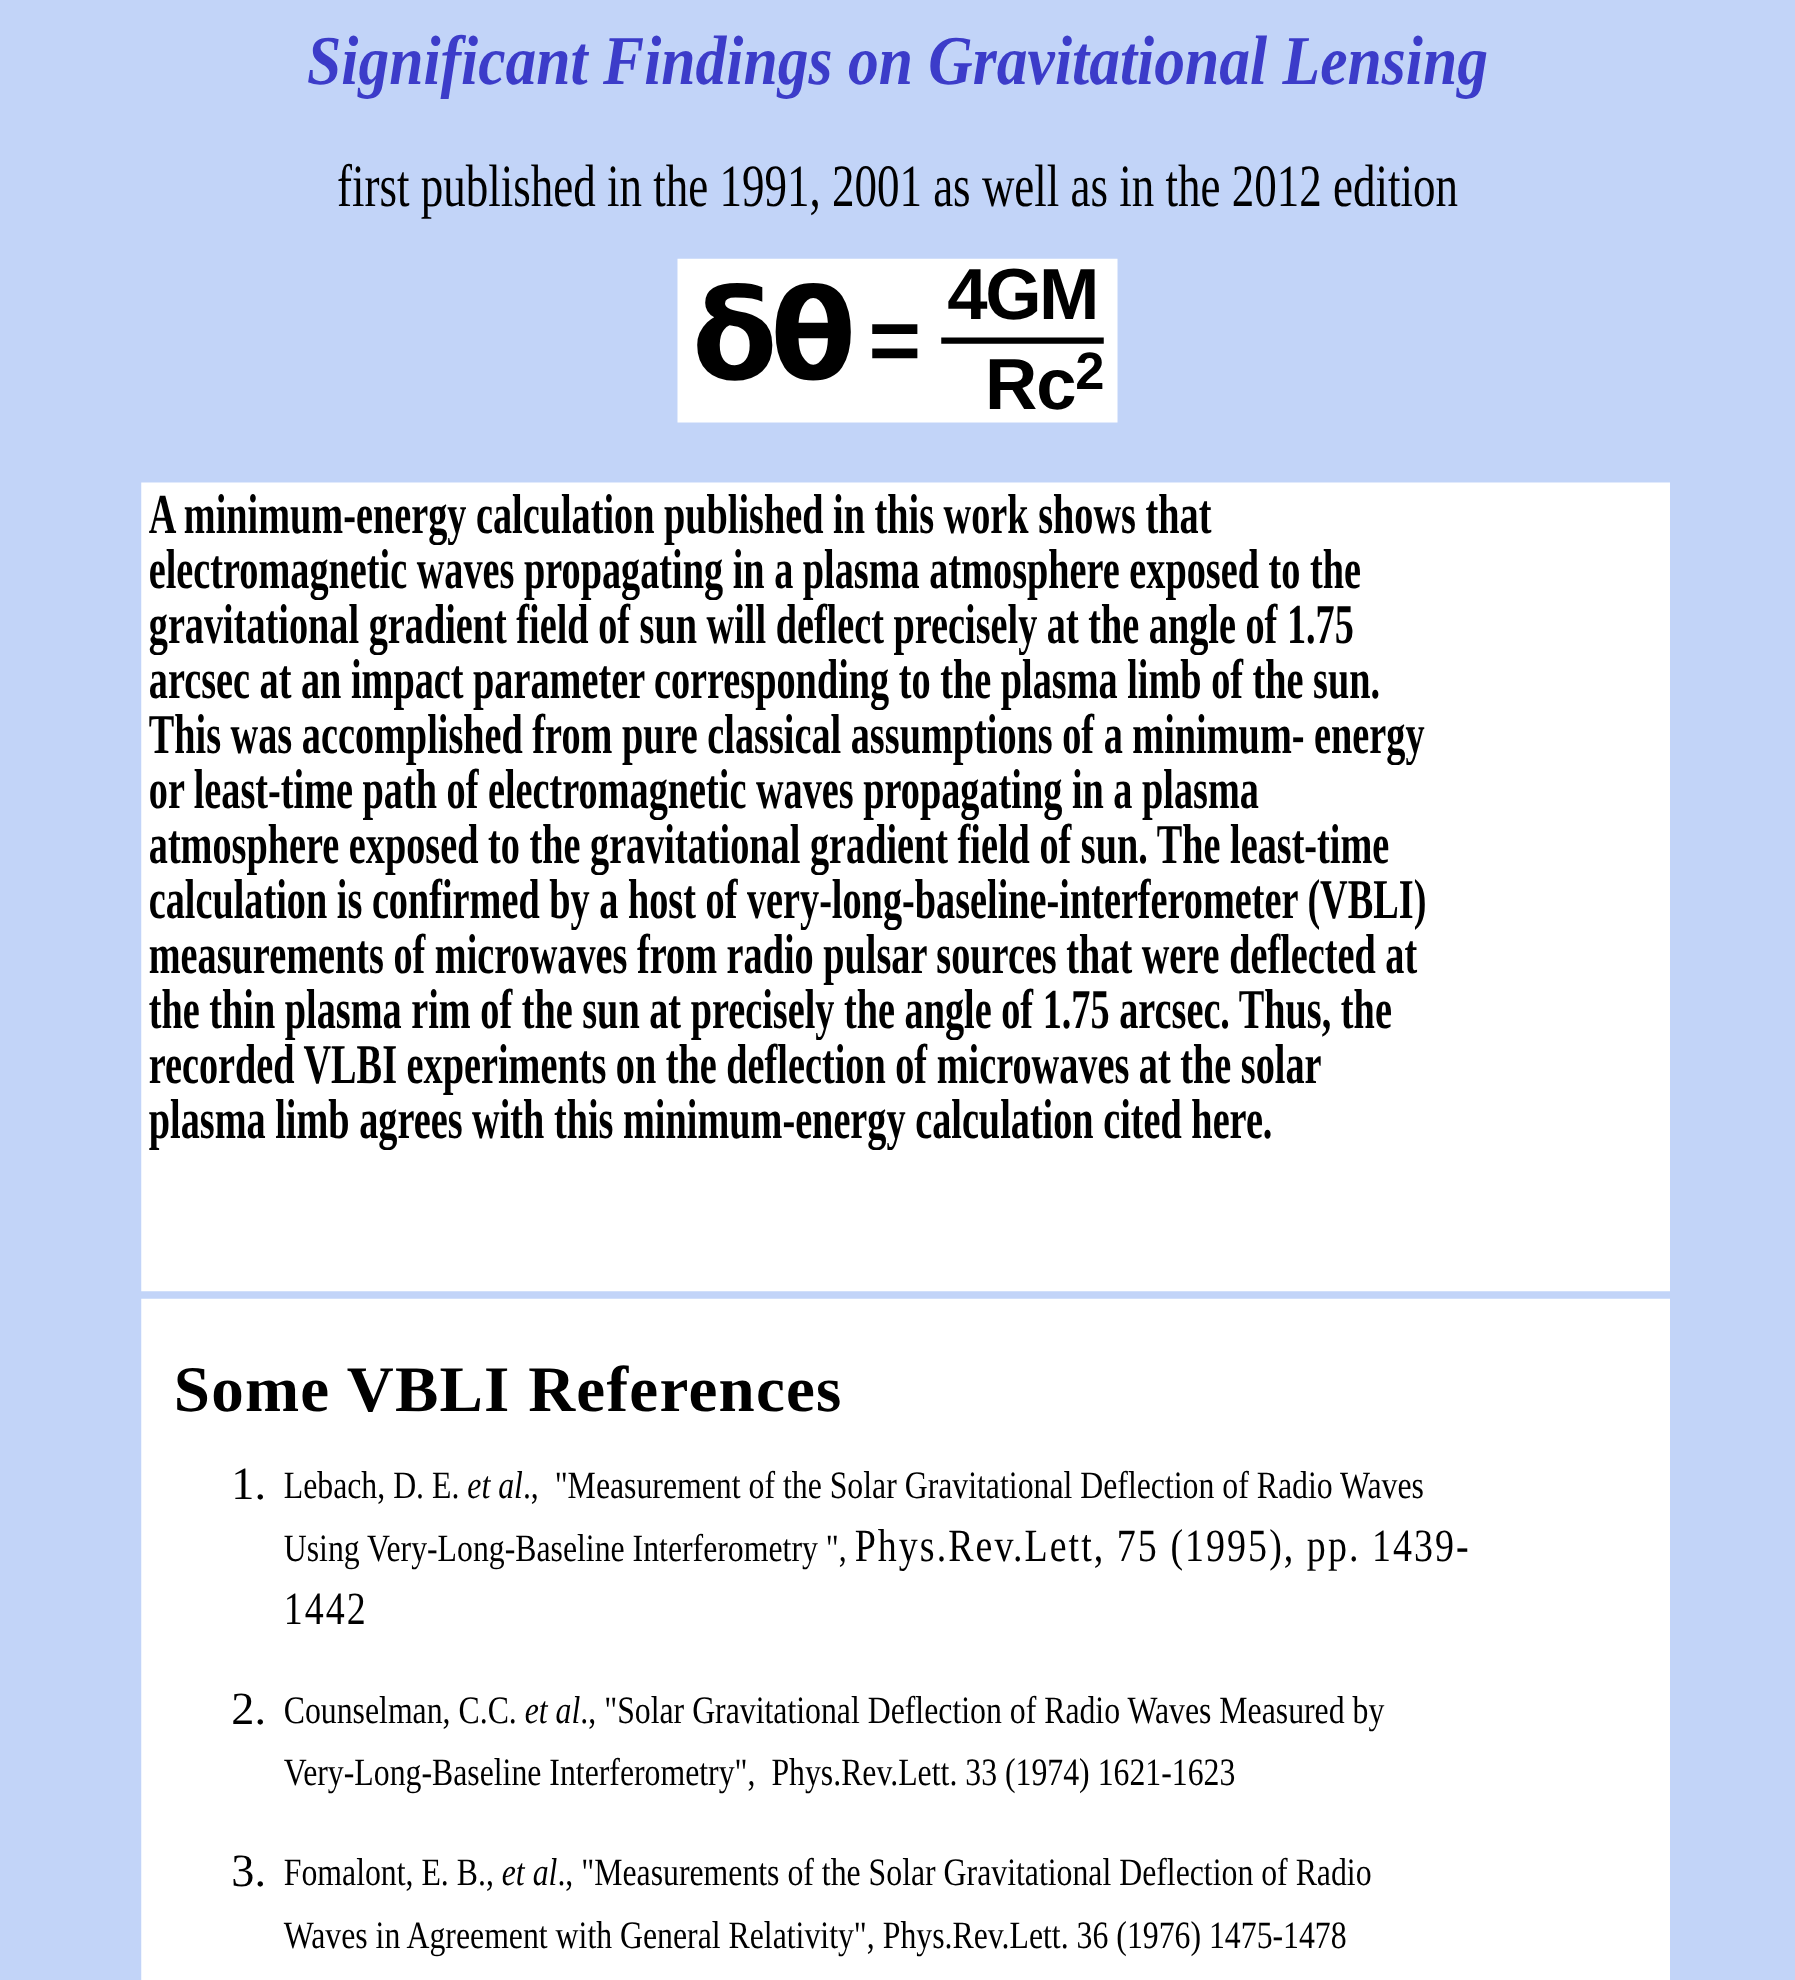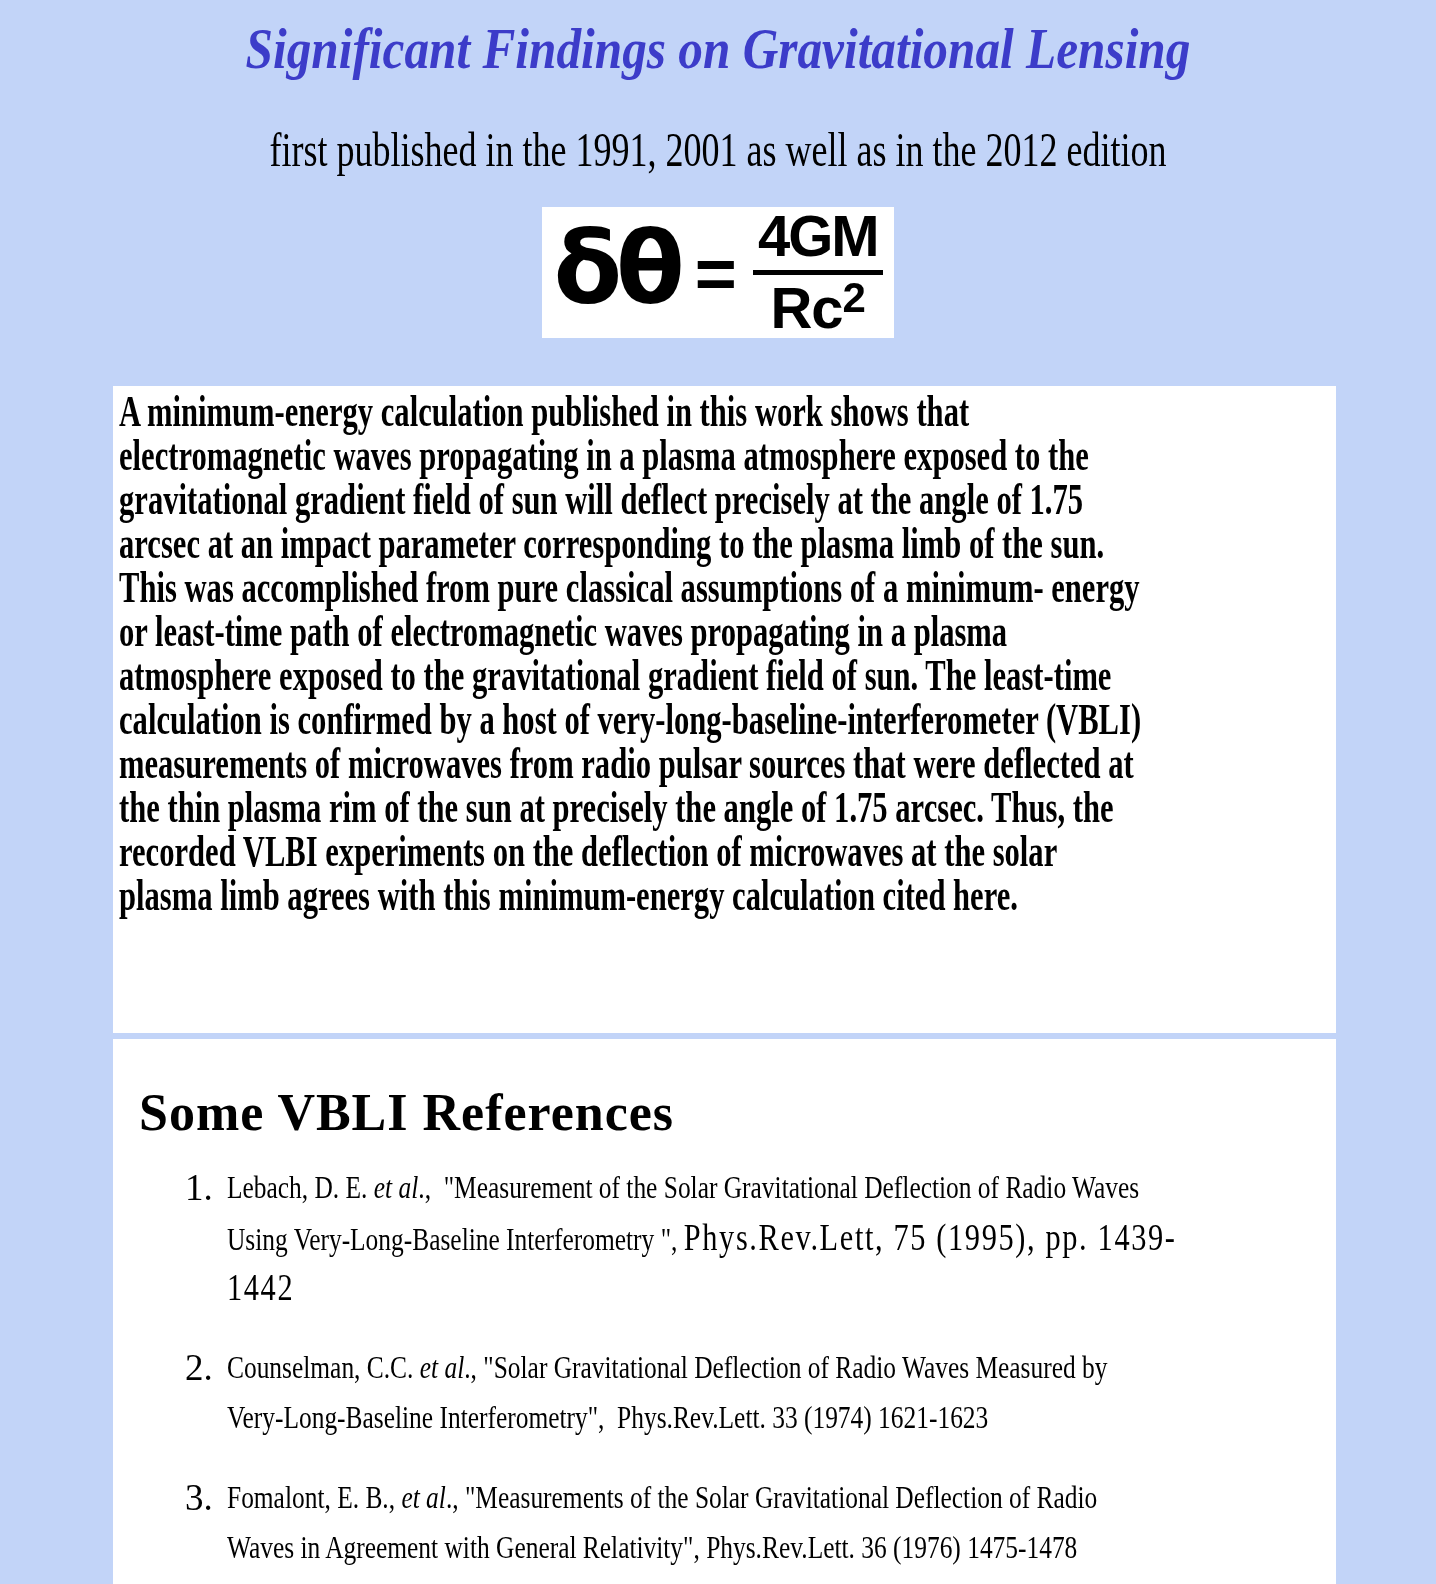--- a/index.html
+++ b/index.html
@@ -53,21 +53,21 @@
     padding-bottom: 8px;
   }
   .f-eq {
     font-family: "Liberation Sans", sans-serif;
     font-size: 72px;
     line-height: 1;
   }
   .frac {
     display: inline-flex;
     flex-direction: column;
-    align-items: center;
+    align-items: flex-end;
     font-family: "Liberation Sans", sans-serif;
   }
   .num {
     font-size: 58px;
     line-height: 1.05;
     letter-spacing: -2px;
     border-bottom: 5px solid #000;
     padding: 0 5px 3px 5px;
   }
   .den {

